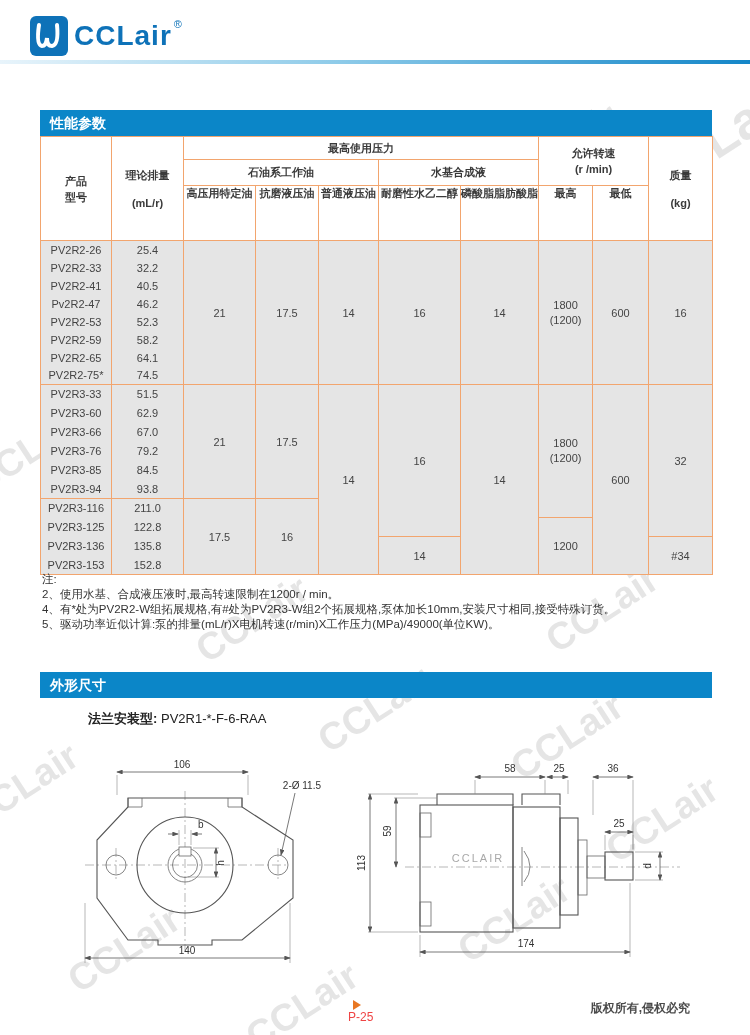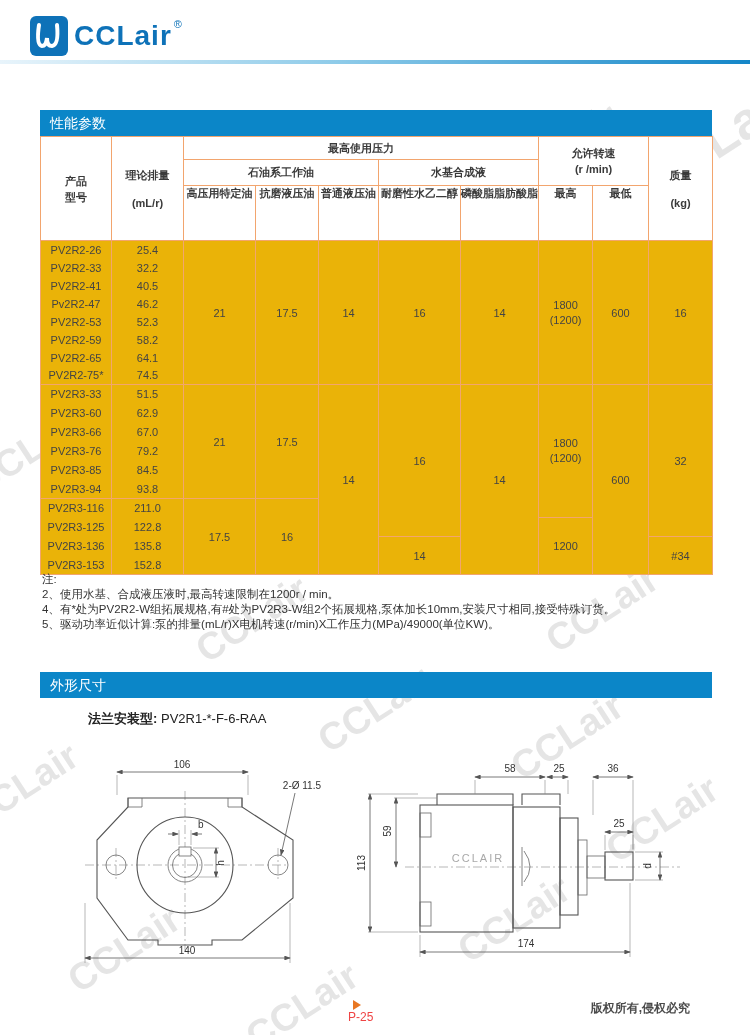--- a/index.html
+++ b/index.html
@@ -8,28 +8,28 @@
   
   .hdr-logo{position:absolute;left:30px;top:16px;display:flex;align-items:flex-start;}
   .logo-box{width:38px;height:40px;background:#0e72b8;border-radius:6px;position:relative;}
   .logo-word{font-size:28px;font-weight:bold;color:#0e72b8;margin-left:6px;line-height:40px;letter-spacing:1px;}
   .logo-reg{font-size:11px;color:#0e72b8;margin-left:2px;margin-top:2px;}
   .slogan{position:absolute;right:40px;top:34px;font-size:15px;font-weight:bold;color:#f08300;}
   .hdr-line{position:absolute;left:0;top:60px;width:750px;height:4px;
             background:linear-gradient(to right,#e8f4fb,#8ecbe9 45%,#1486c8);}
   
   .banner{position:absolute;left:40px;width:672px;height:26px;background:#0b86c8;color:#fff;
-          font-size:14px;font-weight:normal;line-height:26px;padding-left:10px;box-sizing:border-box;}
+          font-size:14px;font-weight:bold;line-height:26px;padding-left:10px;box-sizing:border-box;}
   
   #perf-table{position:absolute;left:40px;top:136px;width:672px;border-collapse:collapse;
               font-size:11px;color:#444;table-layout:fixed;border:1px solid #f2a56e;}
   #perf-table th{border:1px solid #f2a56e;font-weight:bold;color:#3a3a3a;background:#fff;
                  text-align:center;padding:0;}
   #perf-table td{border-left:1px solid #f2a56e;border-right:1px solid #f2a56e;border-top:none;border-bottom:none;
-                 text-align:center;padding:0;background:#eab308;}
+                 text-align:center;padding:0;background:#e5e5e5;}
   #perf-table td.bt{border-top:1px solid #f2a56e;}
   tr.hr1{height:23px;} tr.hr2{height:26px;} tr.hr3{height:55px;}
   tr.dr2{height:18px;} tr.dr3{height:19px;}
   .hr3 th{vertical-align:top;padding-top:9px;}
   .two-line span{display:block;line-height:15px;}
   .th-stack span{display:block;line-height:16px;}
   .th-gap span{display:block;line-height:14px;} .th-gap span+span{margin-top:14px;}
   
   #notes{position:absolute;left:42px;top:572px;width:670px;font-size:11.5px;color:#333;line-height:15px;}
   #notes .note-line{white-space:nowrap;}

